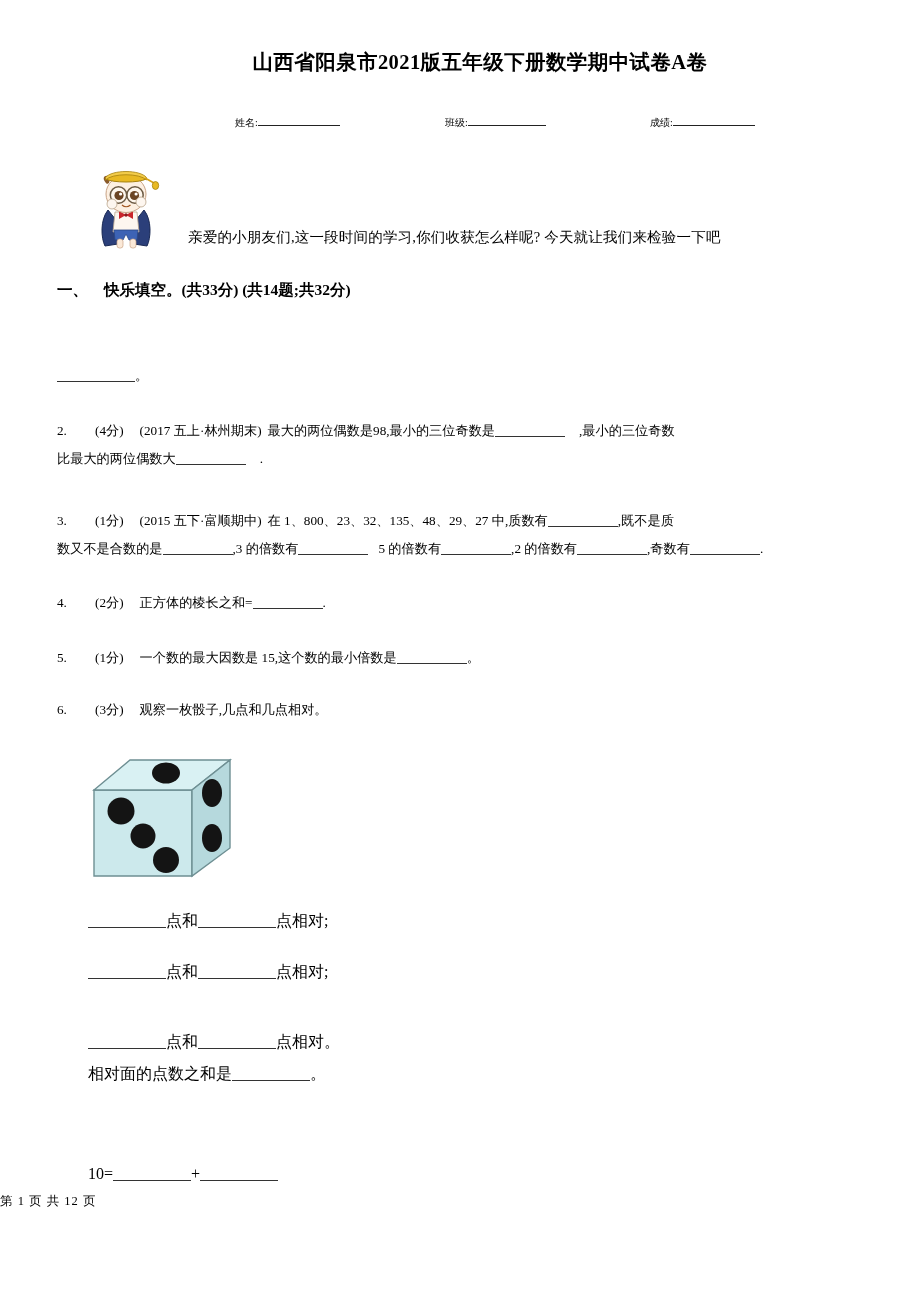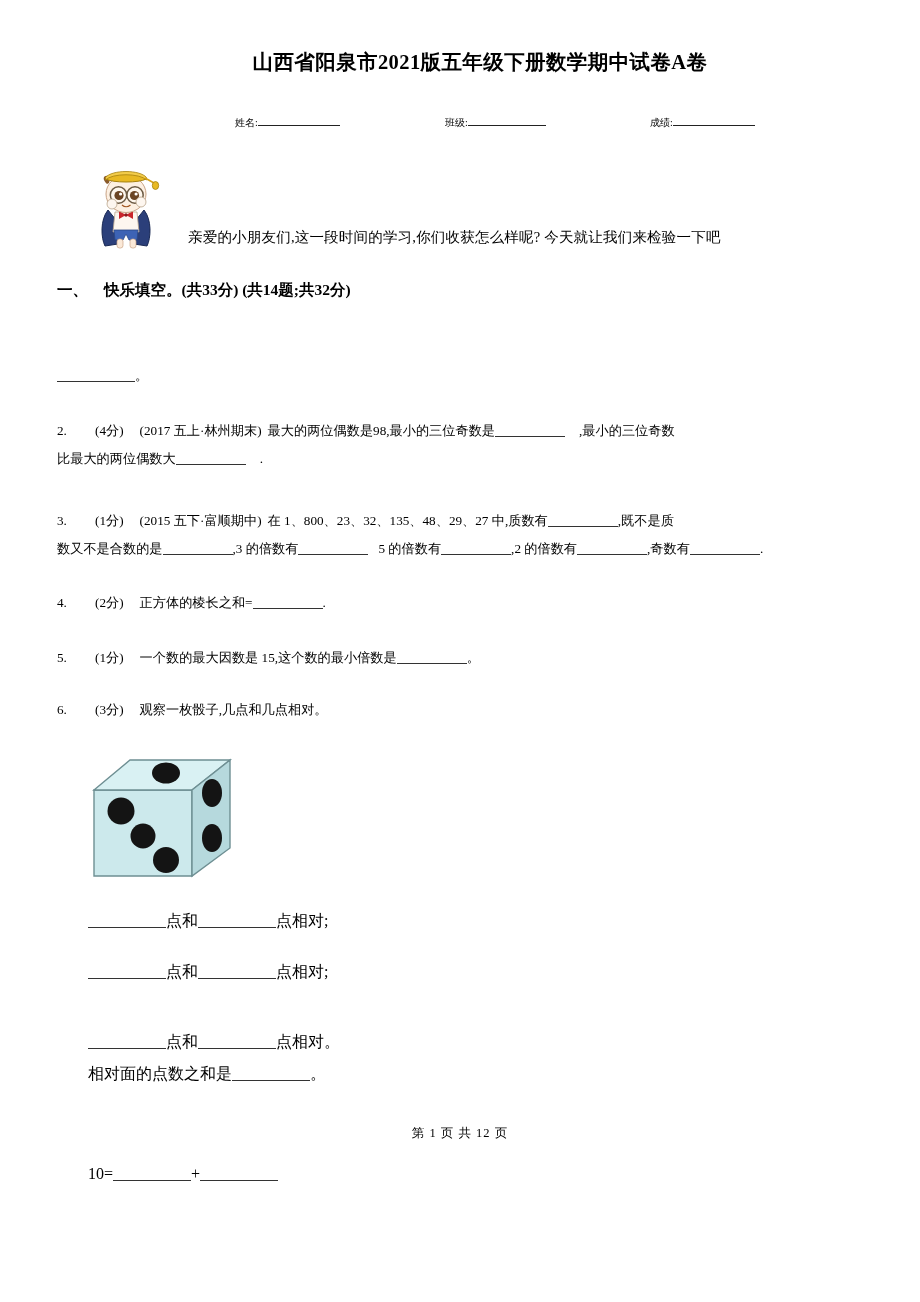--- a/index.html
+++ b/index.html
@@ -137,23 +137,23 @@
     left: 88px;
     top: 748px;
     width: 170px;
     height: 136px;
   }
 
   
   .footer {
     position: absolute;
     left: 0;
-    top: 1125px;
-    width: 920px;
-    text-align: center;
+    top: 1193px;
+    width: 920px;
+    text-align: left;
     font-size: 12.5px;
     letter-spacing: 1px;
   }
 </style>
 </head>
 <body>
 
 <div class="page">
 
   <div class="doc-title">山西省阳泉市2021版五年级下册数学期中试卷A卷</div>

